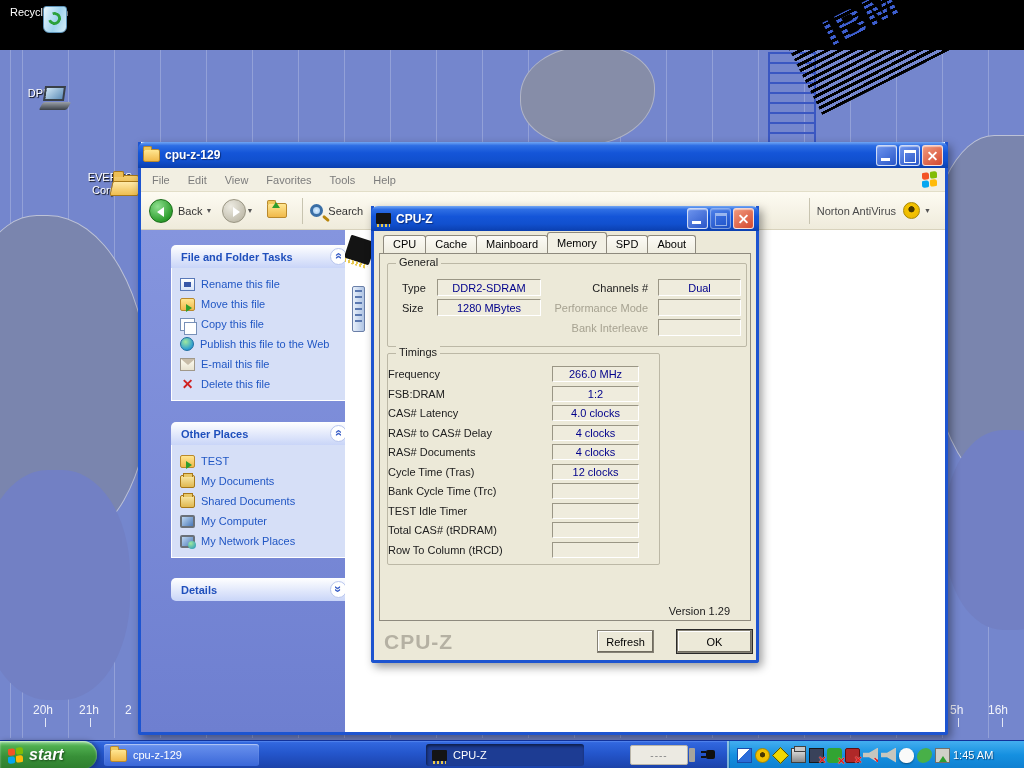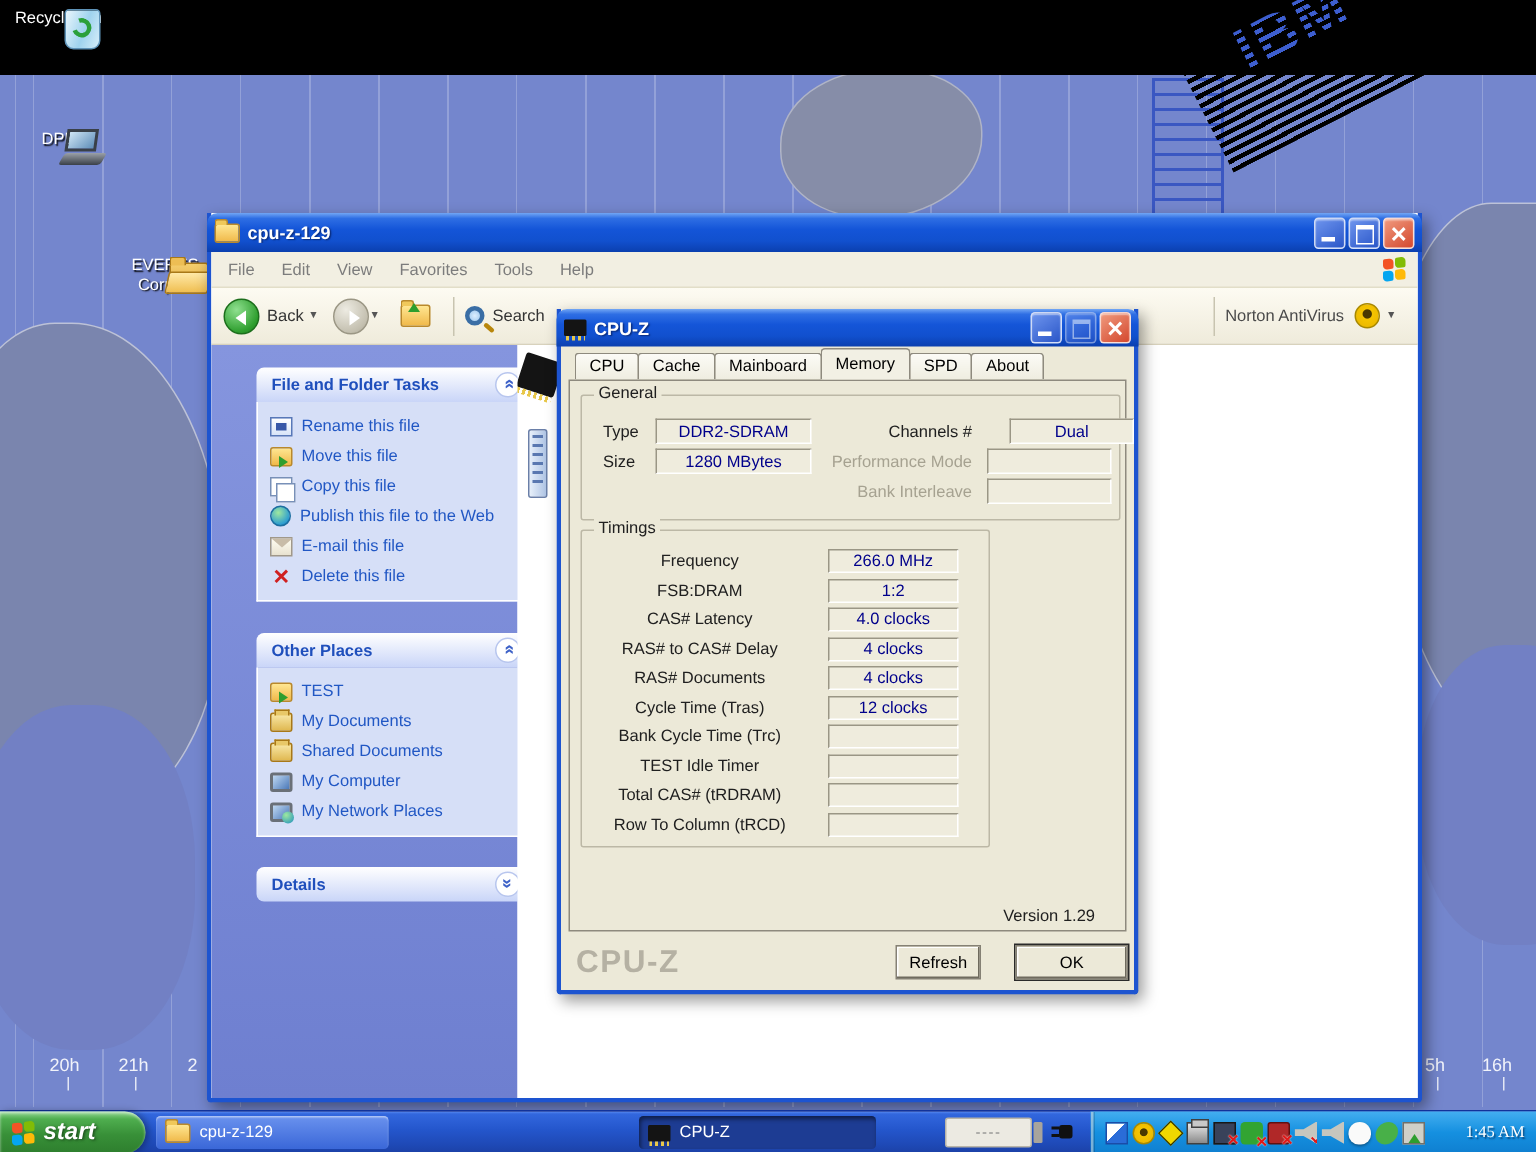--- a/index.html
+++ b/index.html
@@ -120,21 +120,21 @@
   .tab.active { height:21px; padding-top:4px; background:#F2F0E4; position:relative; z-index:3; }
   .tabpage { position:absolute; left:5px; top:47px; width:372px; height:368px; background:#ECE9D8; border:1px solid #8E8A7E; }
   .grp { position:absolute; border:1px solid #BCB8A6; border-radius:2px; }
   .leg { position:absolute; top:-8px; left:8px; background:#ECE9D8; padding:0 3px; color:#202020; }
   .flabel { position:absolute; color:#202020; }
   .flabel.right { text-align:right; }
   .flabel.dis, .dis { color:#A6A291; }
   .vbox { position:absolute; height:17px; border:1px solid; border-color:#9A9685 #FFF #FFF #9A9685; background:#EFECDD;
      display:flex; align-items:center; justify-content:center; color:#00008B; }
   .trow { display:flex; align-items:center; height:16px; margin-bottom:3.5px; padding-right:20px; }
-  .trow .tl { flex:1; text-align:center; padding-right:7px; color:#202020; }
+  .trow .tl { flex:1; text-align:left; padding-right:7px; color:#202020; }
   .trow .tv { width:87px; height:16px; border:1px solid; border-color:#9A9685 #FFF #FFF #9A9685; background:#EFECDD;
      display:flex; align-items:center; justify-content:center; color:#00008B; flex:none; }
   .version { position:absolute; right:26px; top:399px; color:#202020; }
   .watermark { position:absolute; left:10px; top:424px; font-size:21px; font-weight:bold; letter-spacing:1px; color:#B5B1A3; }
   .btn3d { position:absolute; top:424px; height:23px; background:#ECE9D8; border:1px solid #858175;
      box-shadow:inset -1px -1px 0 #6F6B5E, inset 1px 1px 0 #FFF; display:flex; align-items:center; justify-content:center; cursor:pointer; }
   .btn3d.default { box-shadow:0 0 0 1px #2A2A2A, inset -1px -1px 0 #6F6B5E, inset 1px 1px 0 #FFF; }
 
   
   .taskbar { position:absolute; left:0; top:740px; width:1024px; height:28px; z-index:50;
@@ -167,21 +167,21 @@
   .t4::before { content:''; position:absolute; left:2px; top:-3px; width:10px; height:4px; background:#C8C8C8; border:1px solid #404040; }
   .t5 { background:#39425A; border:1px solid #181818; }
   .t6 { background:#32A432; border-radius:3px; }
   .t7 { background:#B02828; border-radius:2px; border:1px solid #601010; }
   .t8 { background:#C6C6BE; clip-path:polygon(0 35%, 40% 35%, 100% 0, 100% 100%, 40% 65%, 0 65%); }
   .t9 { background:#C6C6BE; clip-path:polygon(0 35%, 40% 35%, 100% 0, 100% 100%, 40% 65%, 0 65%); }
   .t10 { background:#FAFAFA; border-radius:50% 50% 45% 45%; box-shadow:0 1px 2px rgba(0,0,0,.4); }
   .t11 { background:#48B048; border-radius:60% 40% 60% 40%; }
   .t12 { background:#D0D0C8; border:1px solid #70706A; }
   .t12::after { content:''; position:absolute; left:3px; top:3px; border:4px solid transparent; border-bottom:6px solid #2E9E2E; }
-  .clock { margin-left:24px; color:#fff; text-shadow:1px 1px 1px #0A4A80; cursor:pointer;font-family:Liberation Serif, serif; }
+  .clock { margin-left:0; color:#fff; text-shadow:1px 1px 1px #0A4A80; cursor:pointer; }
 </style>
 </head>
 <body>
 
 <div>
   <div class="tz-lines"></div>
   <div class="blob" style="left:-40px;top:215px;width:190px;height:330px;background:#7A85AE;border:1px solid rgba(255,255,255,.5);border-radius:42% 56% 48% 44%;"></div>
   <div class="blob" style="left:-20px;top:470px;width:150px;height:230px;background:#7280C4;border-radius:45%;"></div>
   <div class="blob" style="left:925px;top:135px;width:170px;height:360px;background:#7A85AE;border:1px solid rgba(255,255,255,.5);border-radius:44% 40% 52% 56%;"></div>
   <div class="blob" style="left:945px;top:430px;width:130px;height:200px;background:#7280C4;border-radius:45%;"></div>
@@ -370,21 +370,21 @@
   </div>
   <div class="tabpage">
 
     <div class="grp" style="left:7px;top:9px;width:360px;height:84px;">
       <span class="leg">General</span>
       <span class="flabel" style="left:14px;top:18px;">Type</span>
       <span class="vbox" style="left:49px;top:15px;width:104px;">DDR2-SDRAM</span>
       <span class="flabel" style="left:14px;top:38px;">Size</span>
       <span class="vbox" style="left:49px;top:35px;width:104px;">1280 MBytes</span>
       <span class="flabel right" style="left:140px;top:18px;width:120px;">Channels #</span>
-      <span class="vbox" style="left:285px;top:15px;width:83px;">Dual</span>
+      <span class="vbox" style="left:270px;top:15px;width:83px;">Dual</span>
       <span class="flabel right dis" style="left:140px;top:38px;width:120px;">Performance Mode</span>
       <span class="vbox" style="left:270px;top:35px;width:83px;"></span>
       <span class="flabel right dis" style="left:140px;top:58px;width:120px;">Bank Interleave</span>
       <span class="vbox" style="left:270px;top:55px;width:83px;"></span>
     </div>
 
     <div class="grp" style="left:7px;top:99px;width:273px;height:212px;padding:12px 0 0 0;">
       <span class="leg">Timings</span>
       <div class="trow">
           <span class="tl">Frequency</span>

